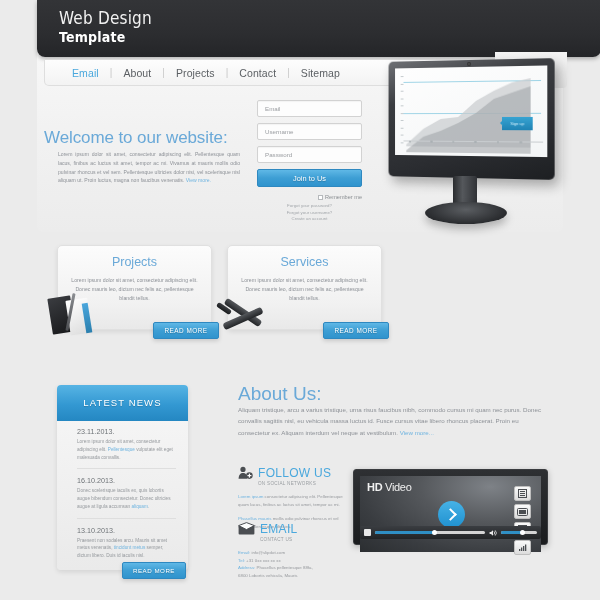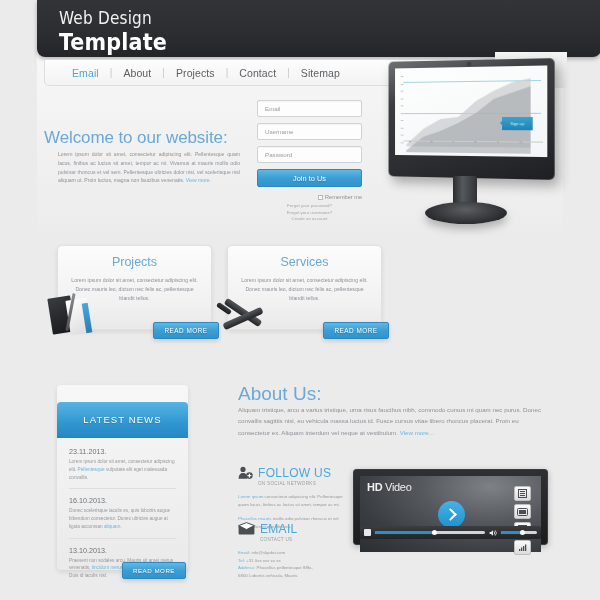--- a/index.html
+++ b/index.html
@@ -25,21 +25,21 @@
     border-radius: 0 0 8px 8px;
     box-shadow: 0 2px 4px rgba(0,0,0,.28);
   }
   .hdr-t1 {
     position: absolute; left: 22px; top: 8px;
     font-size: 17px; color: #f2f2f2; font-weight: 300;
     letter-spacing: .2px; font-family: "DejaVu Sans Condensed","Liberation Sans",sans-serif;
   }
   .hdr-t2 {
     position: absolute; left: 22px; top: 29px;
-    font-size: 23px; color: #ffffff; font-weight: bold;
+    font-size: 14px; color: #ffffff; font-weight: bold;
     letter-spacing: .2px; font-family: "DejaVu Sans Condensed","Liberation Sans",sans-serif;
   }
 
   
   .nav {
     position: absolute; left: 44px; top: 60px; width: 500px; height: 26px;
     background: linear-gradient(180deg,#fdfdfd 0%,#f3f3f3 100%);
     border: 1px solid #dedede; border-top: none;
     border-radius: 0 0 5px 5px;
     display: flex; align-items: center; padding-left: 16px;
@@ -243,28 +243,28 @@
     background: #2d3033; border-radius: 1px;
   }
 
   
   .news {
     position: absolute; left: 57px; top: 385px; width: 131px; height: 185px;
     background: linear-gradient(180deg,#f7f7f7,#eaeaea);
     border-radius: 4px; box-shadow: 0 2px 5px rgba(0,0,0,.10);
   }
   .news-hdr {
-    position: absolute; left: 57px; top: 402px; width: 131px; height: 36px;
+    position: absolute; left: 57px; top: 385px; width: 131px; height: 36px;
     background: linear-gradient(180deg,#57b4e4 0%,#3398d2 55%,#2487c2 100%);
     border-radius: 4px 4px 0 0;
     color: #fff; font-size: 9.5px; letter-spacing: 1.1px;
     text-align: center; line-height: 36px;
     text-shadow: 0 1px 1px rgba(0,0,0,.2);
   }
-  .news-body { position: absolute; left: 0; top: 36px; right: 0; padding: 26px 12px 0; }
+  .news-body { position: absolute; left: 8px; top: 36px; right: 0; padding: 6px 12px 0; }
   .ni { padding-bottom: 7px; margin-bottom: 7px; border-bottom: 1px solid #dedede; }
   .ni:last-child { border-bottom: none; }
   .ni .d { font-size: 7.2px; color: #6f7478; margin-bottom: 2px; }
   .ni .t { font-size: 4.7px; color: #95999d; line-height: 1.65; }
   .ni .t a { color: #6fb4e0; text-decoration: none; }
   .news-more {
     position: absolute; left: 122px; top: 562px;
     width: 64px; height: 17px;
     background: linear-gradient(180deg,#5fb8e6 0%,#3d9ed4 50%,#2f93cd 100%);
     border: 1px solid #2e88c0; border-radius: 2px;

